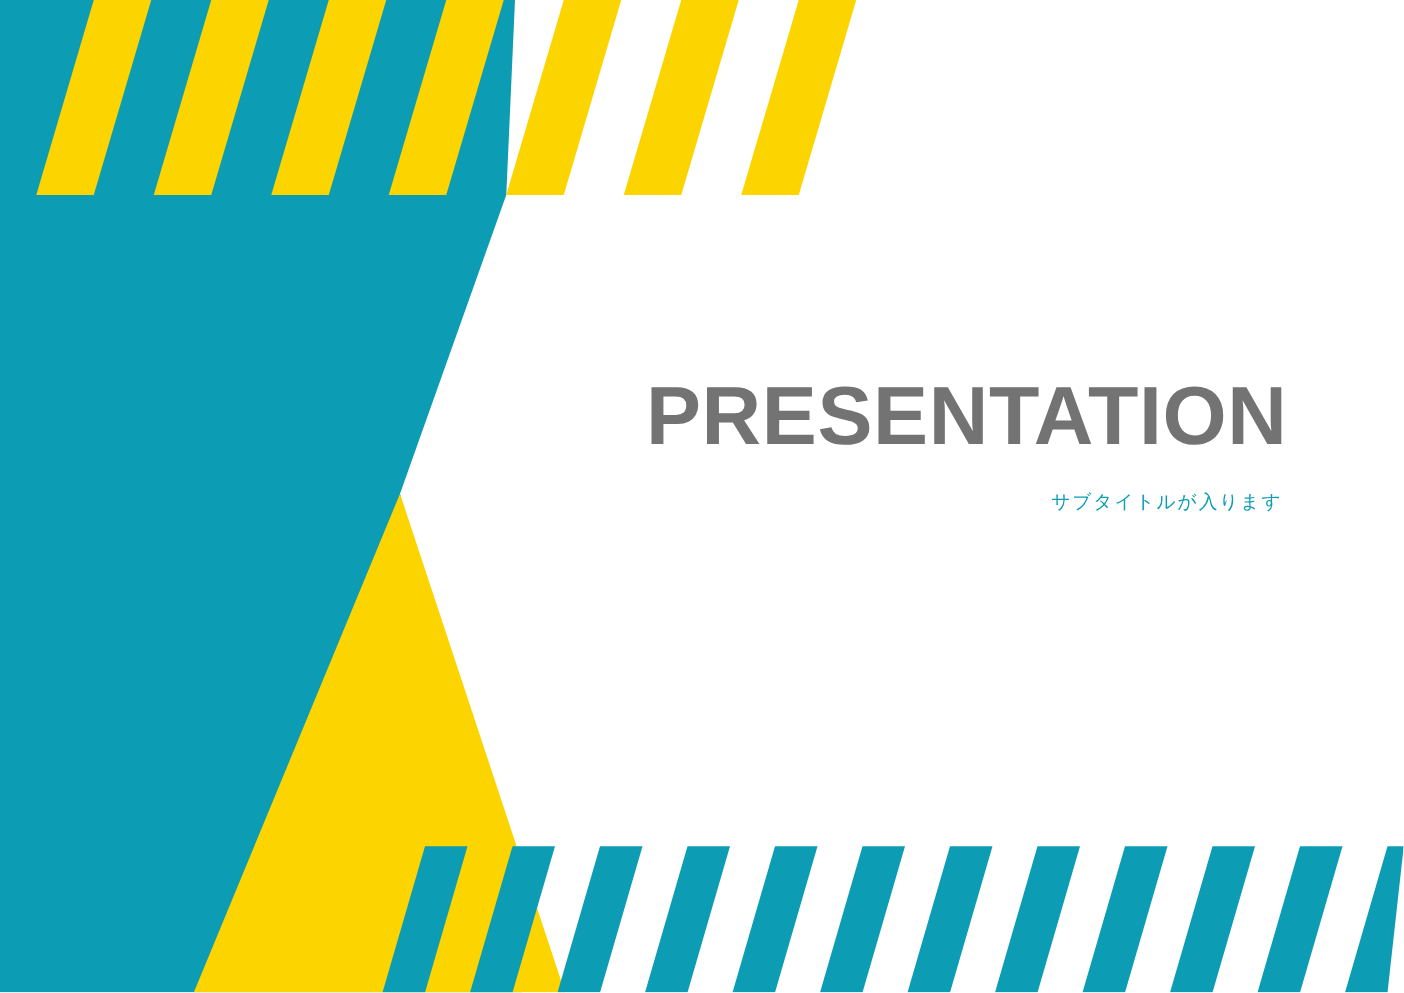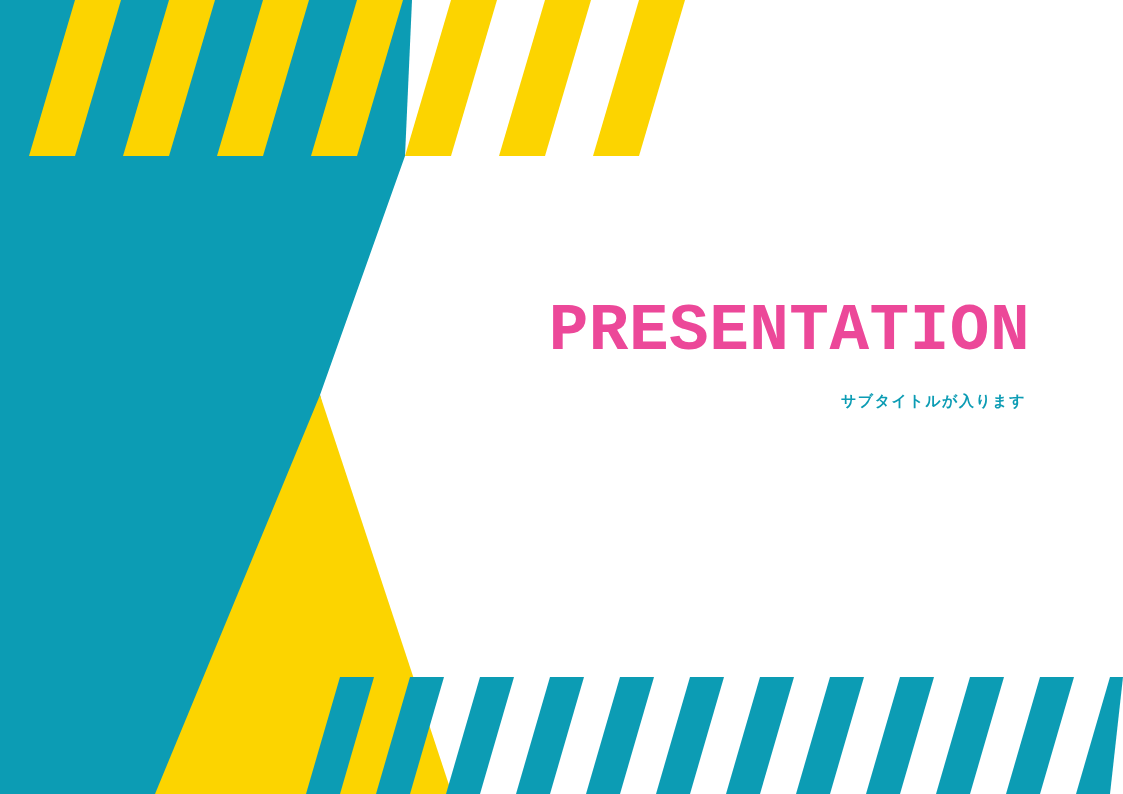--- a/index.html
+++ b/index.html
@@ -31,35 +31,35 @@
     position: absolute;
     left: 430px;
     top: 295px;
     width: 600px;
     text-align: right;
   }
 
   #title-line-1,
   #title-line-2 {
     display: block;
-    font-family: Liberation Mono, monospace;
+    font-family: Liberation Sans, sans-serif;
     font-weight: bold;
     font-size: 66px;
     line-height: 74px;
     letter-spacing: 0.5px;
-    color: #ec4899;
+    color: #737373;
     white-space: nowrap;
   }
 
   #subtitle {
     display: block;
     margin-top: 22px;
     margin-right: 4px;
     font-family: "DejaVu Sans", sans-serif;
-    font-weight: bold;
+    font-weight: normal;
     font-size: 15px;
     line-height: 20px;
     letter-spacing: 1.5px;
     color: #0C9CB4;
   }
 </style>
 </head>
 <body>
 
 <div id="slide">

